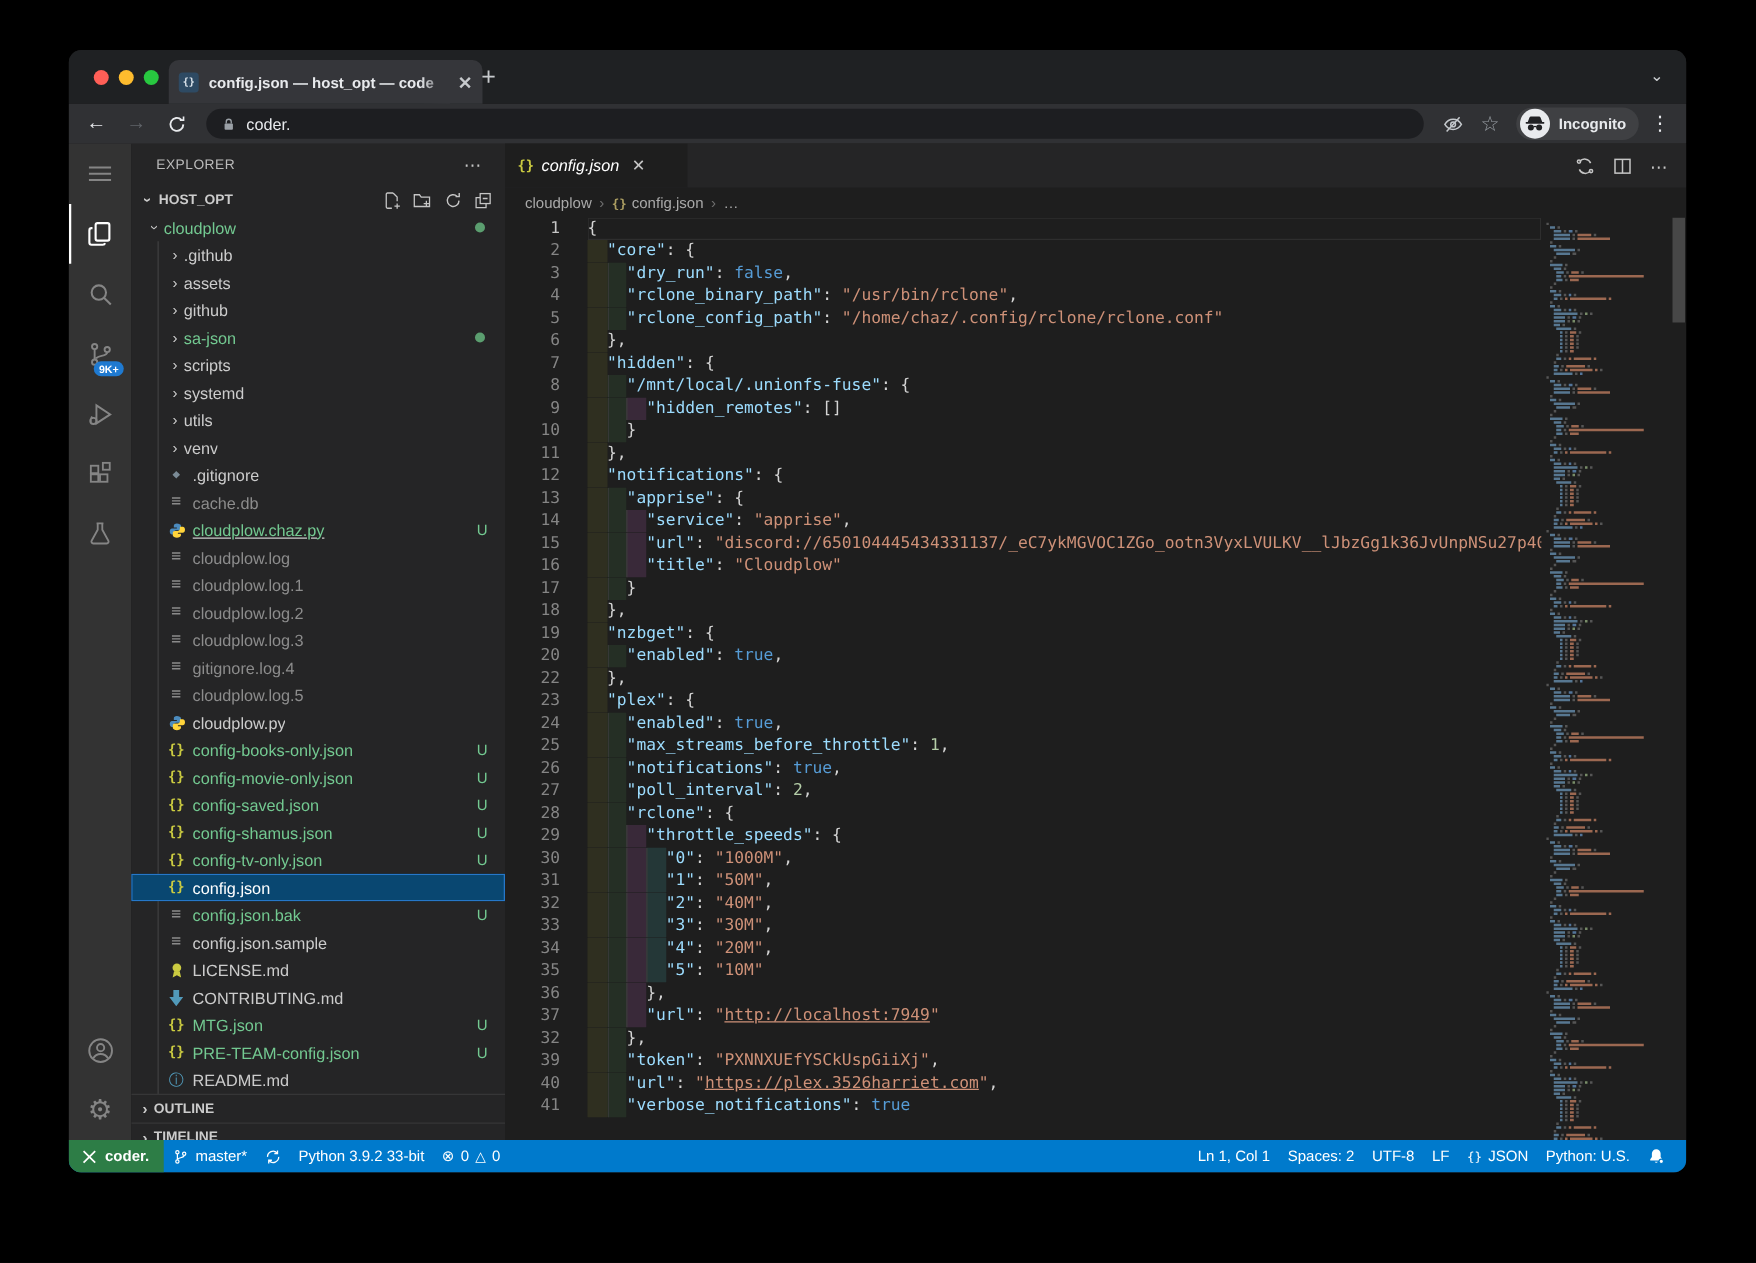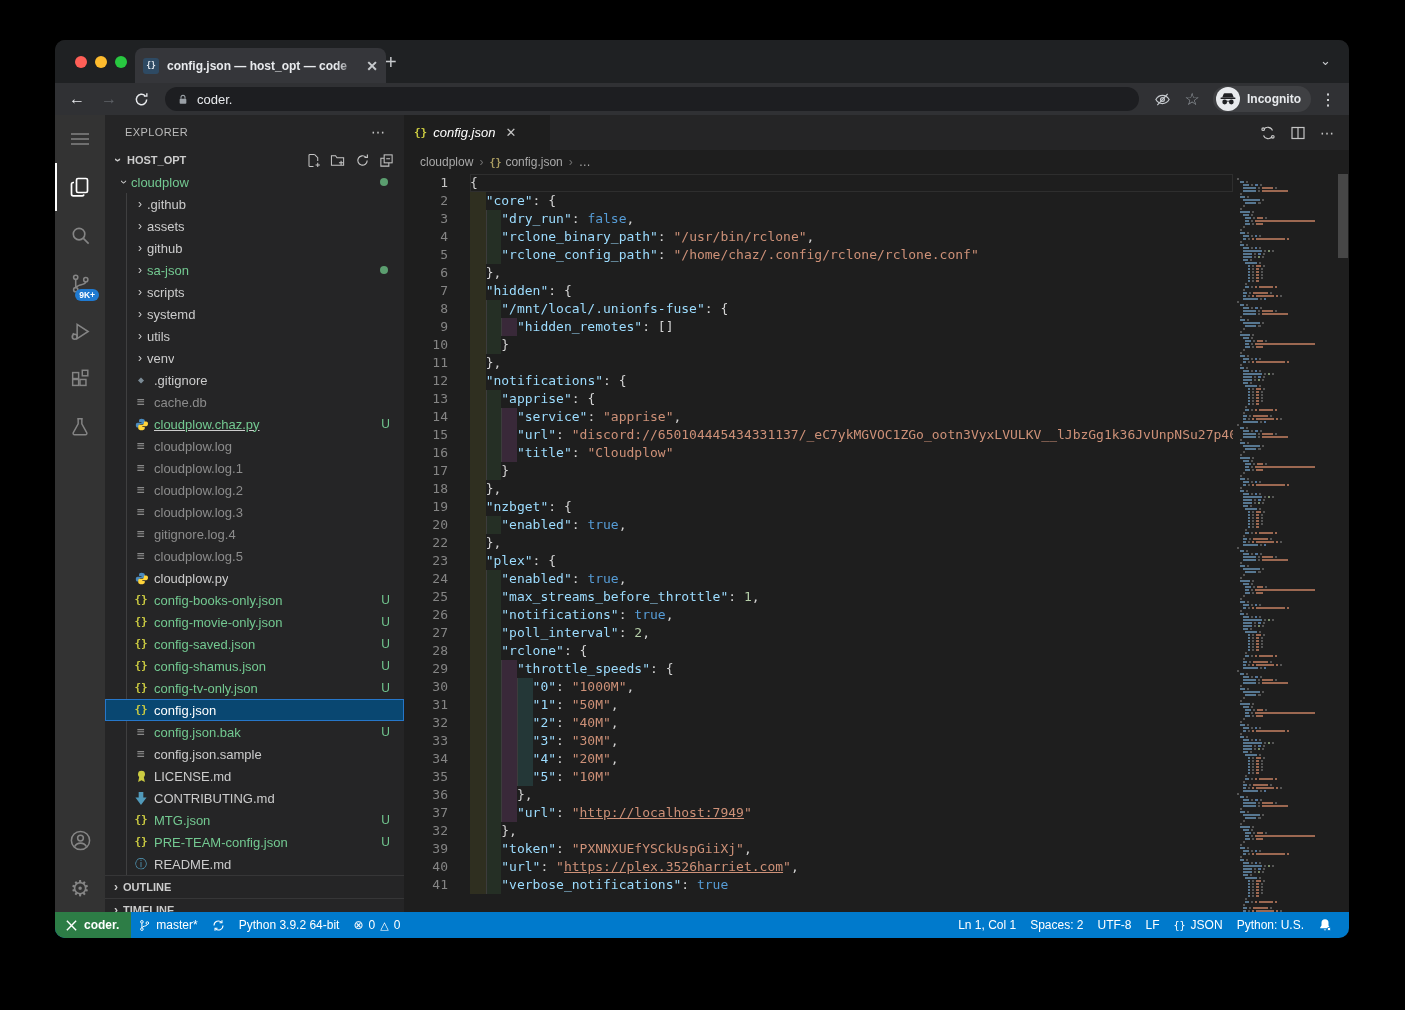--- a/index.html
+++ b/index.html
@@ -1836,21 +1836,21 @@
           </div>
           <div class="st-item">
             <span>
               <svg width="13" height="13" viewBox="0 0 16 16" fill="none" stroke="#fff" stroke-width="1.3">
                 <path d="M13.5 8a5.5 5.5 0 0 1-9.4 3.9M2.5 8a5.5 5.5 0 0 1 9.4-3.9"></path>
                 <path d="M12.3 1.6v3.1H9.2M3.7 14.4v-3.1h3.1"></path>
               </svg>
             </span>
           </div>
           <div class="st-item">
-            <span>Python 3.9.2 64-bit</span>
+            <span>Python 3.9.2 33-bit</span>
           </div>
           <div class="st-item">
             <span><span class="glyph" style="font-size:12px;">⊗</span></span>
             <span>0</span>
             <span><span class="glyph" style="font-size:11px;">△</span></span>
             <span>0</span>
           </div>
         </div>
       <div class="st-right">
           <div class="st-item">

